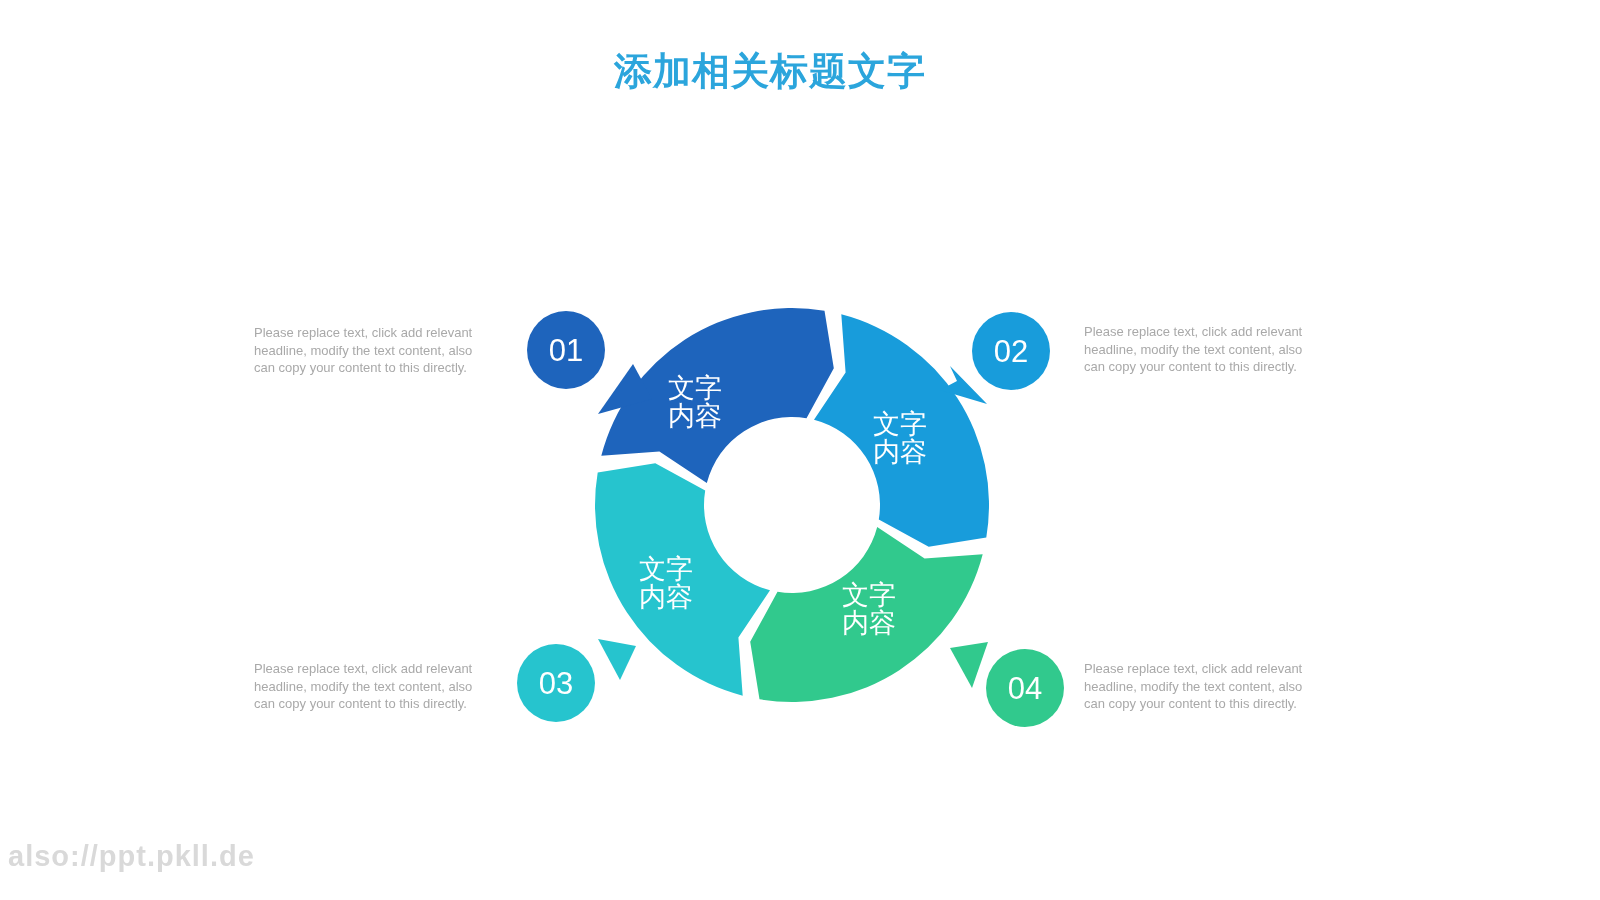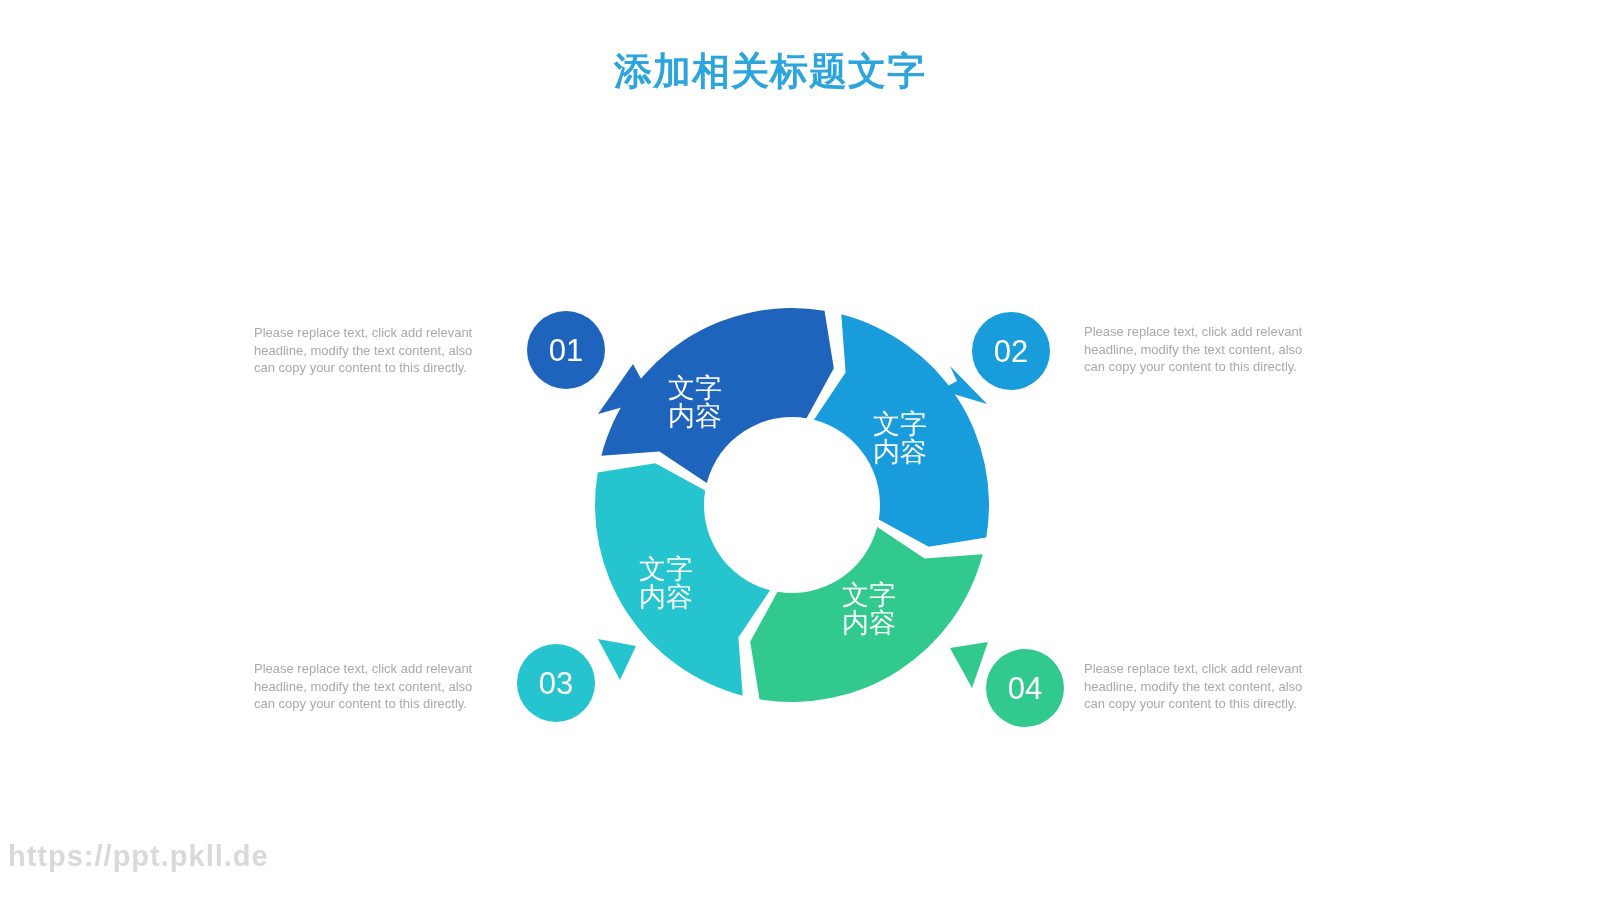--- a/index.html
+++ b/index.html
@@ -62,15 +62,15 @@
     <text class="seg-label" x="900" y="433"><tspan>文字</tspan><tspan x="900" dy="28">内容</tspan></text>
     <text class="seg-label" x="666" y="578"><tspan>文字</tspan><tspan x="666" dy="28">内容</tspan></text>
     <text class="seg-label" x="869" y="604"><tspan>文字</tspan><tspan x="869" dy="28">内容</tspan></text>
   </svg>
 
   <p class="desc tl">Please replace text, click add relevant headline, modify the text content, also can copy your content to this directly.</p>
   <p class="desc tr">Please replace text, click add relevant headline, modify the text content, also can copy your content to this directly.</p>
   <p class="desc bl">Please replace text, click add relevant headline, modify the text content, also can copy your content to this directly.</p>
   <p class="desc br">Please replace text, click add relevant headline, modify the text content, also can copy your content to this directly.</p>
 
-  <div class="watermark">https://ppt.pkll.de</div>
+  <div class="watermark">also://ppt.pkll.de</div>
 
 </div>
 
 </body></html>

